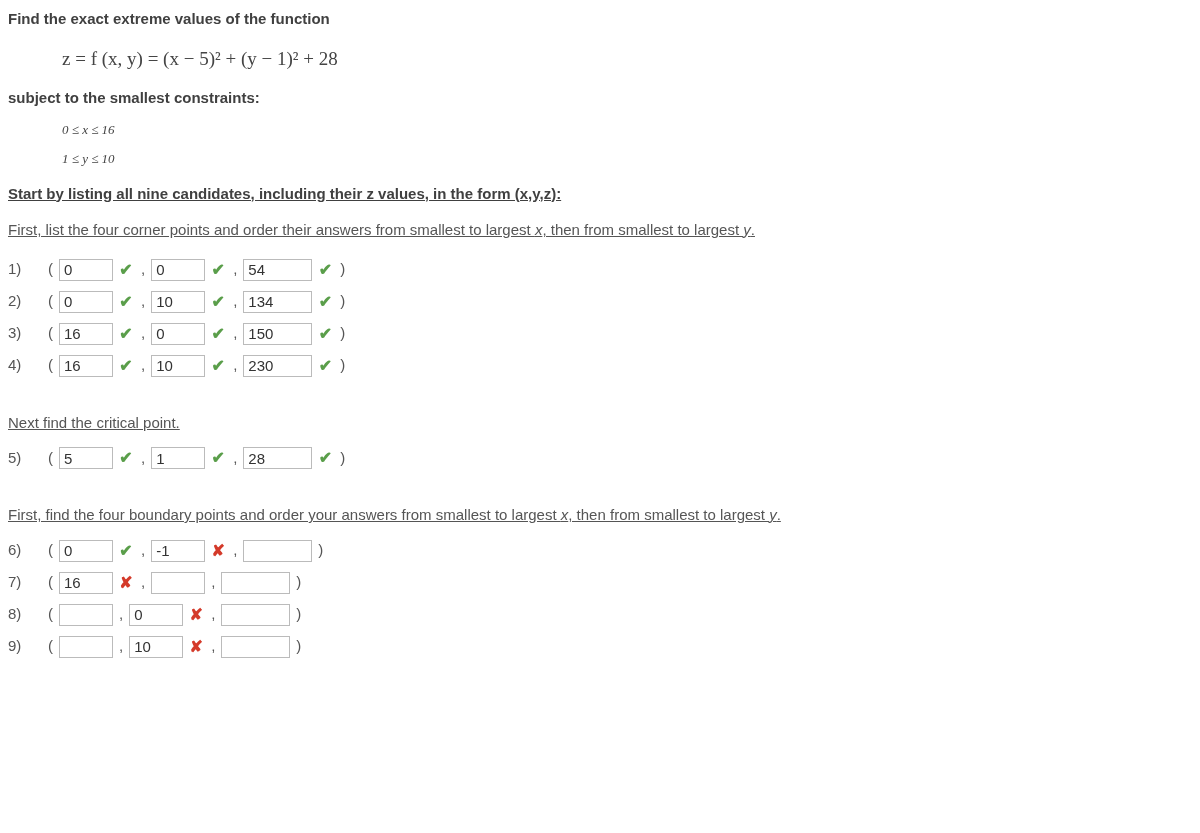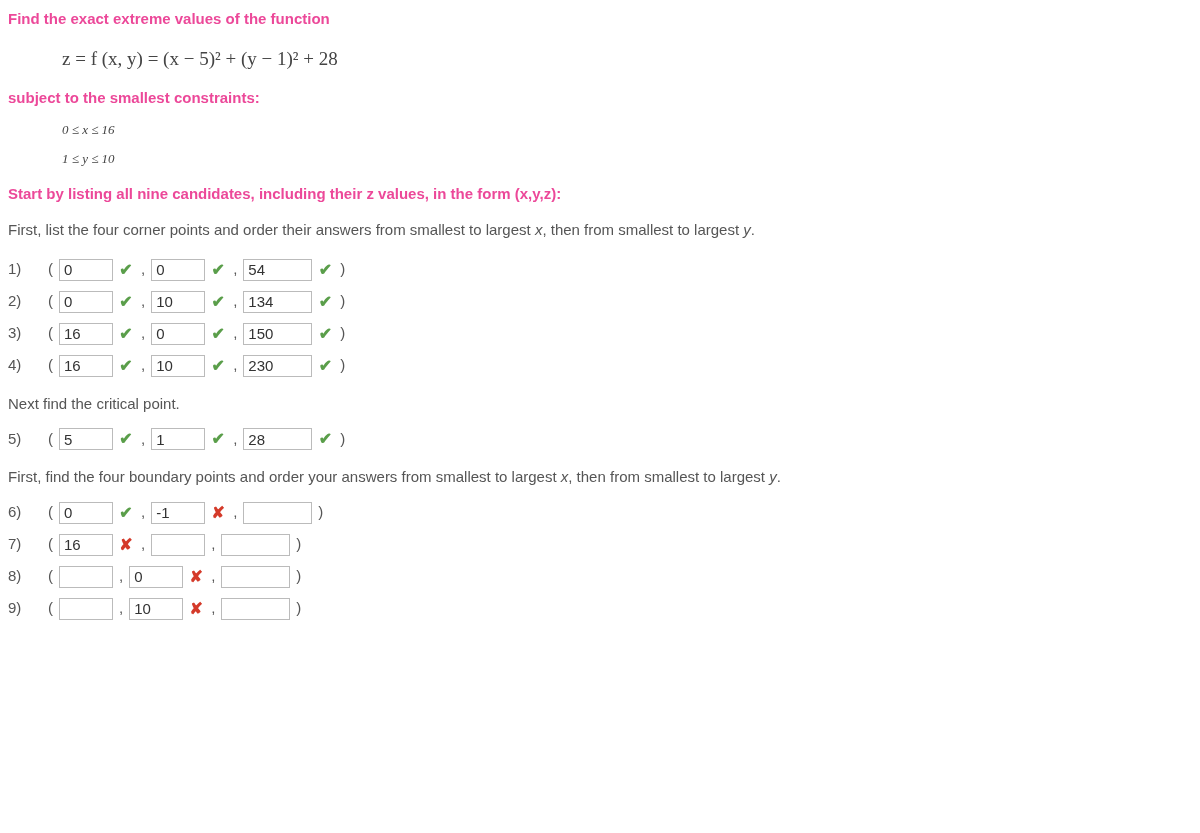--- a/index.html
+++ b/index.html
@@ -5,35 +5,35 @@
   body {
     font-family: Arial, Helvetica, sans-serif;
     font-size: 15px;
     color: #555;
     margin: 0;
     padding: 8px;
     line-height: 1.5;
     width: 1200px;
     box-sizing: border-box;
   }
-  .bold { font-weight: bold; color: #ec4899; }
+  .bold { font-weight: bold; color: #404040; }
   .formula {
     font-family: "Times New Roman", serif;
     font-size: 19px;
     color: #444;
     margin: 14px 0 14px 54px;
   }
   .constraints {
     font-family: "Times New Roman", serif;
     font-size: 13px;
     font-style: italic;
     color: #444;
     margin: 10px 0 10px 54px;
   }
-  .instr { margin: 14px 0; }
+  .instr { margin: 14px 0; text-decoration: underline; }
   .row {
     display: flex;
     align-items: center;
     gap: 4px;
     margin: 4px 0;
     height: 28px;
   }
   .row-label { min-width: 34px; }
   input[type="text"] {
     width: 54px;
@@ -56,21 +56,21 @@
   .cross {
     color: #d43a2a;
     font-size: 16px;
     font-weight: bold;
     width: 18px;
     text-align: center;
   }
   .comma { padding: 0 2px; }
   .paren { padding: 0 2px; }
   .ital { font-style: italic; }
-  .section-gap { margin-top: 13px; margin-bottom: 10px; }
+  .section-gap { margin-top: 32px; margin-bottom: 10px; }
 </style>
 </head>
 <body>
 
 <div class="bold">Find the exact extreme values of the function</div>
 <div class="formula">z = f (x, y) = (x − 5)² + (y − 1)² + 28</div>
 <div class="bold">subject to the smallest constraints:</div>
 <div class="constraints">0 ≤ x ≤ 16</div>
 <div class="constraints">1 ≤ y ≤ 10</div>
 <div class="bold instr">Start by listing all nine candidates, including their z values, in the form (x,y,z):</div>

